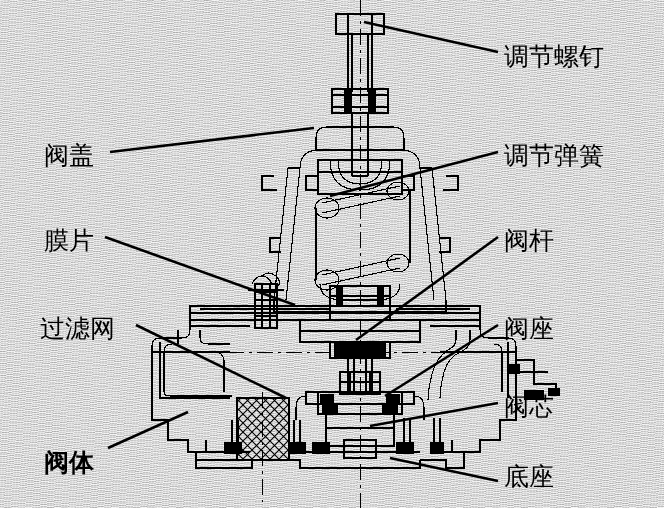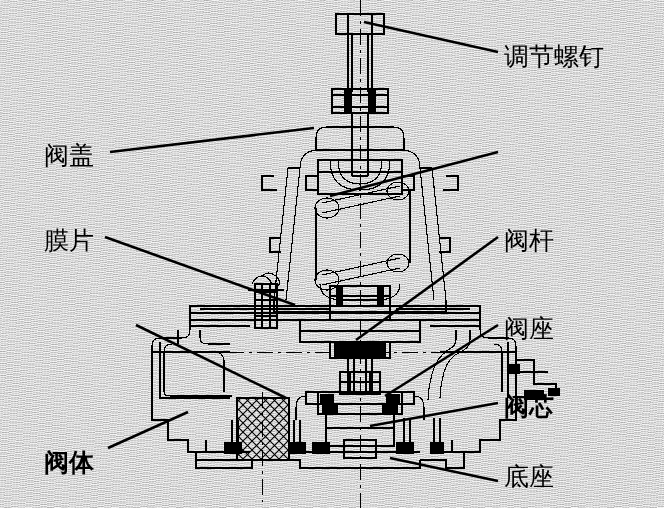--- a/index.html
+++ b/index.html
@@ -286,20 +286,22 @@
       <line x1="136" y1="325" x2="286" y2="398"></line>
       <line x1="498" y1="325" x2="385" y2="396"></line>
       <line x1="498" y1="403" x2="370" y2="426"></line>
       <line x1="108" y1="448" x2="188" y2="412"></line>
       <line x1="498" y1="481" x2="390" y2="458"></line>
     </g>
   </svg>
 
   <div class="label" style="left:504px; top:44px;">调节螺钉</div>
   <div class="label" style="left:44px;  top:143px;text-align:center;">阀盖</div>
+  <div class="label" style="left:504px; top:143px;">调节弹簧</div>
   <div class="label" style="left:44px;  top:228px;text-align:right;">膜片</div>
   <div class="label" style="left:504px; top:228px;">阀杆</div>
+  <div class="label" style="left:40px;  top:316px;">过滤网</div>
   <div class="label" style="left:504px; top:316px;">阀座</div>
-  <div class="label" style="left:504px; top:394px;font-weight:bold;">阀芯</div>
+  <div class="label" style="left:504px; top:394px;">阀芯</div>
   <div class="label" style="left:44px;  top:450px;font-weight:bold;">阀体</div>
   <div class="label" style="left:504px; top:464px;">底座</div>
 
 </div>
 
 </body></html>

